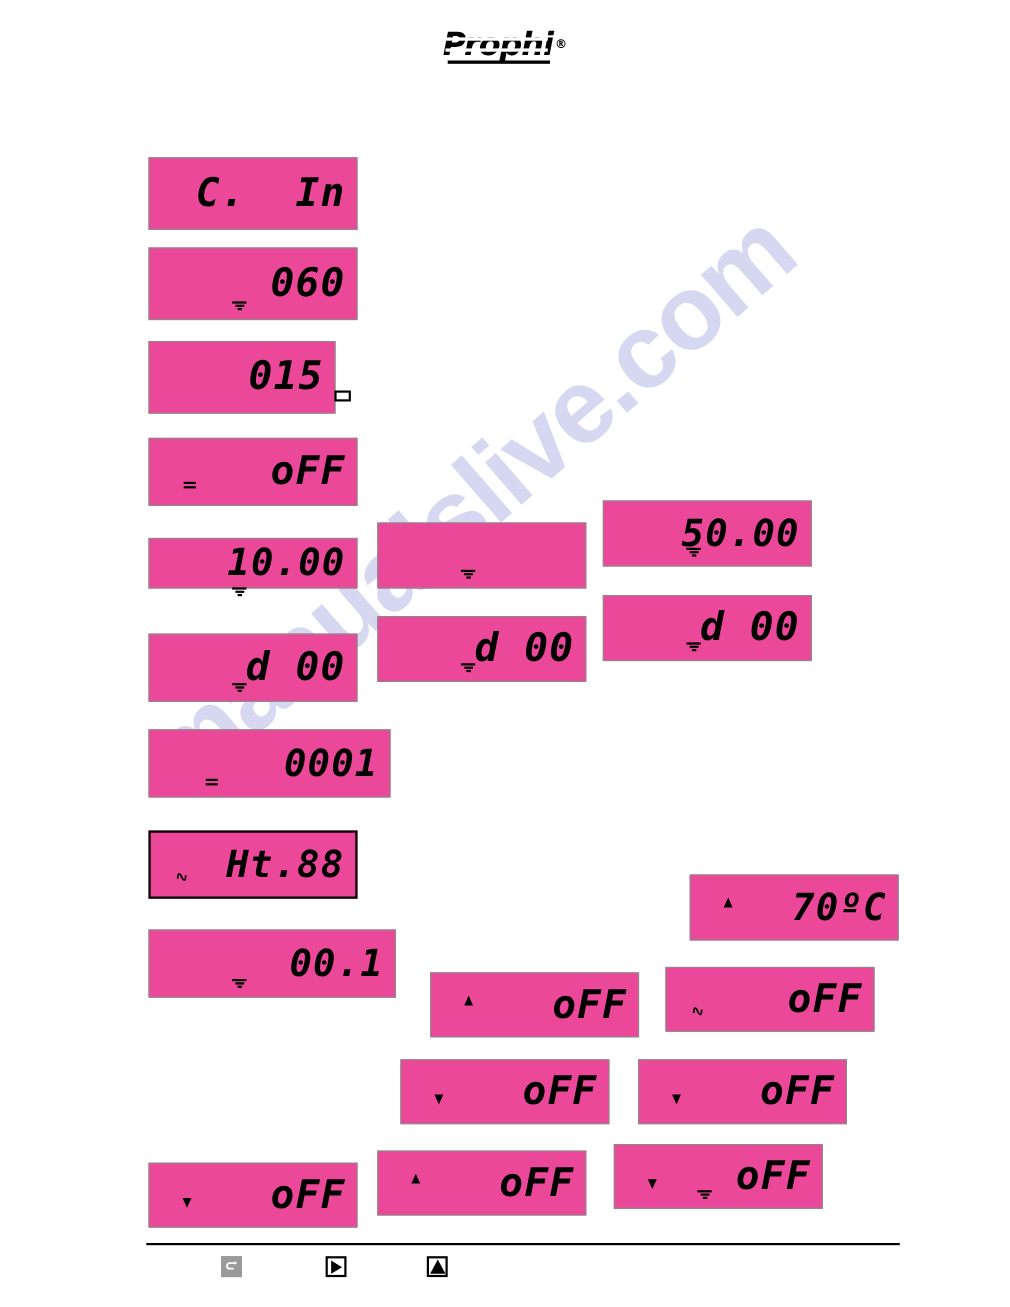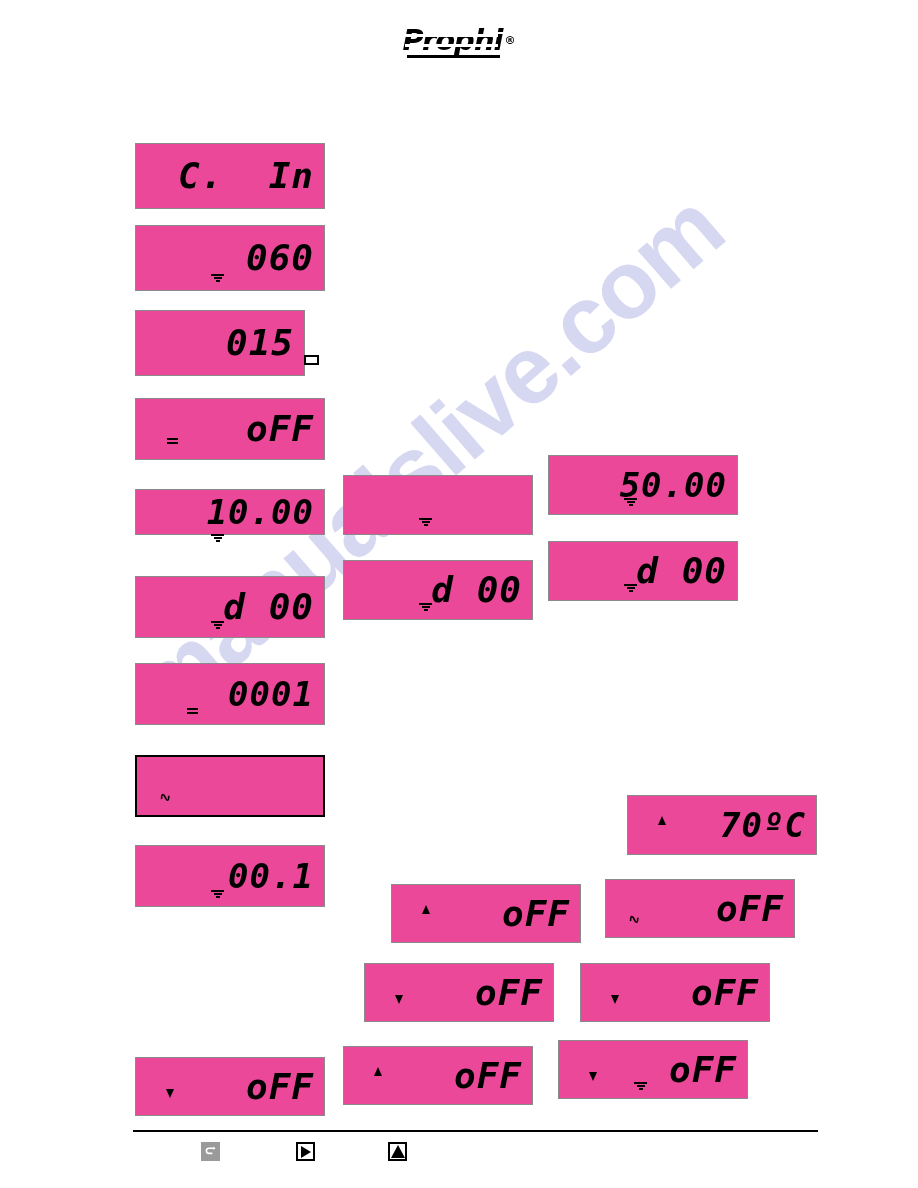--- a/index.html
+++ b/index.html
@@ -264,32 +264,33 @@
         <div class="lcd-value sz-md">10.00</div>
         <span class="gnd g-ground" style="left: 75px; top: 44px;"><i></i><i></i><i></i><span class="stem"></span></span>
       </div>
     </div>
     <div class="lcd" style="left: 135px; top: 576px; width: 190px; height: 62px;">
       <div class="lcd-inner">
         <div class="lcd-value sz-lg">d 00</div>
         <span class="gnd g-ground" style="left: 75px; top: 44px;"><i></i><i></i><i></i><span class="stem"></span></span>
       </div>
     </div>
-    <div class="lcd" style="left: 135px; top: 663px; width: 190px; height: 62px;">
+    <div class="lcd" style="left: 135px; top: 663px; width: 220px; height: 62px;">
       <div class="lcd-inner">
         <div class="lcd-value sz-md">0001</div>
         <span class="gnd g-hourglass" style="left: 50px; top: 44px;"><i></i><span class="stem"></span><i></i></span>
       </div>
     </div>
     <div class="lcd thick" style="left: 135px; top: 755px; width: 190px; height: 62px;">
       <div class="lcd-inner">
         <span class="ind ind-wave" style="left: 22px; top: 33px;">∿</span>
-      </div>
-    </div>
-    <div class="lcd" style="left: 135px; top: 845px; width: 190px; height: 62px;">
+        <div class="lcd-value sz-md">Ht.88</div>
+      </div>
+    </div>
+    <div class="lcd" style="left: 135px; top: 845px; width: 225px; height: 62px;">
       <div class="lcd-inner">
         <div class="lcd-value sz-md">00.1</div>
         <span class="gnd g-ground" style="left: 75px; top: 44px;"><i></i><i></i><i></i><span class="stem"></span></span>
       </div>
     </div>
     <div class="lcd" style="left: 343px; top: 475px; width: 190px; height: 60px;">
       <div class="lcd-inner">
         <span class="gnd g-ground" style="left: 75px; top: 42px;"><i></i><i></i><i></i><span class="stem"></span></span>
       </div>
     </div>

